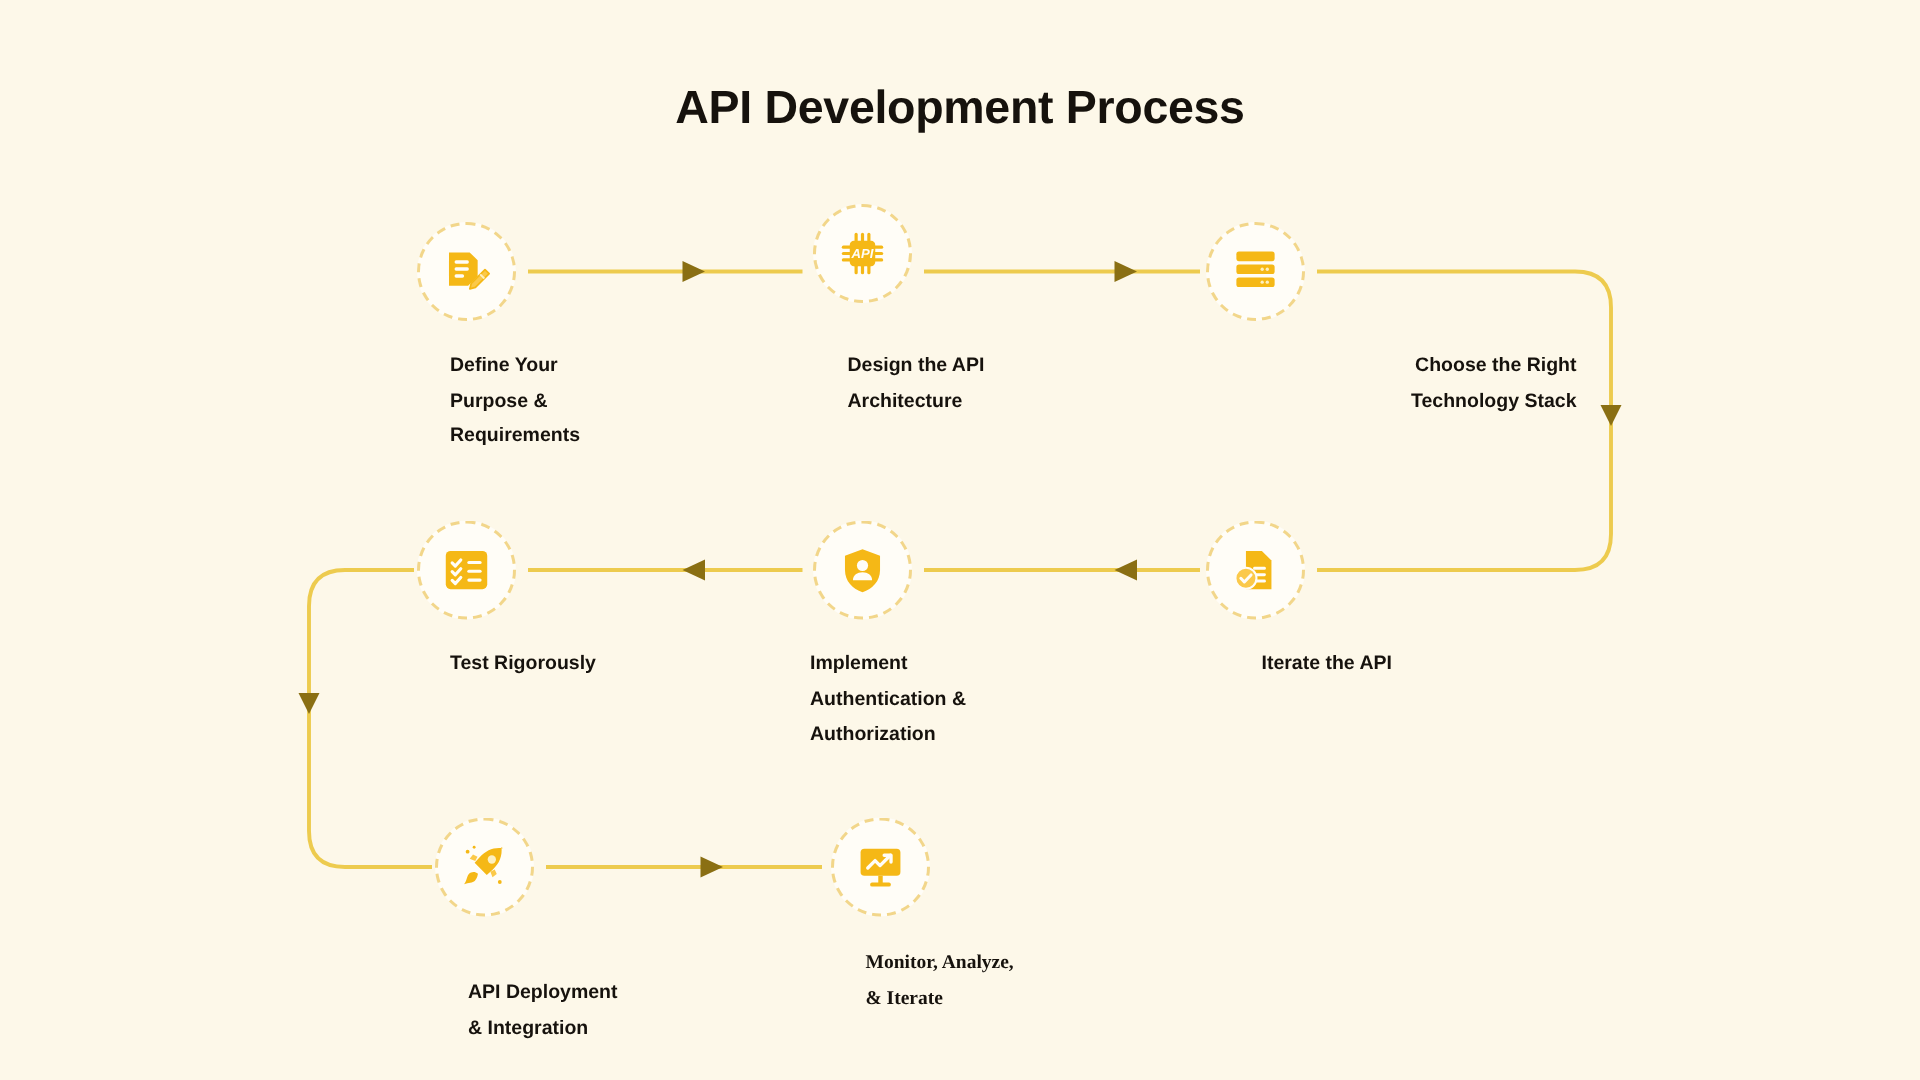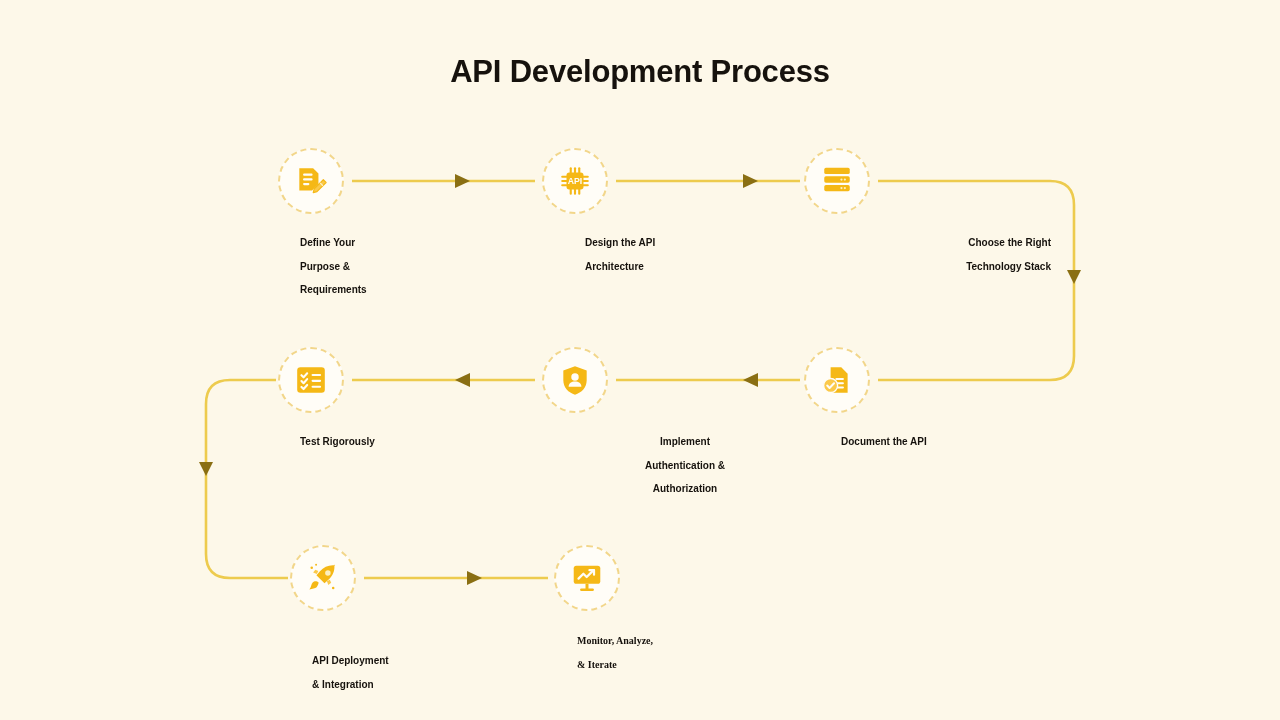--- a/index.html
+++ b/index.html
@@ -53,21 +53,21 @@
     align-items: center;
     justify-content: center;
   }
   .node-icon {
     width: 34px;
     height: 34px;
     display: block;
   }
   .node-label {
     position: absolute;
-    font-size: 10px;
+    font-size: 13px;
     font-weight: bold;
     line-height: 23.5px;
     color: #16120d;
     white-space: pre-line;
   }
 </style>
 </head>
 <body>
 
 <div id="canvas">
@@ -122,41 +122,41 @@
         <path d="M27.6 14.8l2.6 2.6-8.6 8.6-3.5.9.9-3.5z" fill="#fbc94a" stroke="#f5b816" stroke-width="1.1" stroke-linejoin="round"></path>
         <path d="M24.6 17.8l2.6 2.6" stroke="#fdf0c0" stroke-width="1.2"></path>
       </svg>
     </div>
     <div class="node-label" style="left:300px; top:231px; width:180px;">Define Your
 Purpose &amp;
 Requirements</div>
   </div>
 
   <div class="node">
-    <div class="node-circle" style="left:542px; top:148px;">
+    <div class="node-circle" style="left:542px; top:136px;font-style:italic;">
       <svg class="node-icon" viewBox="0 0 32 32">
         <rect x="8" y="8" width="16" height="16" rx="2.6" fill="#f5b816"></rect>
         <g stroke="#f5b816" stroke-width="2" stroke-linecap="round">
           <line x1="12" y1="8" x2="12" y2="4"></line>
             <line x1="16" y1="8" x2="16" y2="4"></line>
             <line x1="20" y1="8" x2="20" y2="4"></line>
           <line x1="12" y1="24" x2="12" y2="28"></line>
             <line x1="16" y1="24" x2="16" y2="28"></line>
             <line x1="20" y1="24" x2="20" y2="28"></line>
           <line x1="8" y1="12" x2="4" y2="12"></line>
             <line x1="8" y1="16" x2="4" y2="16"></line>
             <line x1="8" y1="20" x2="4" y2="20"></line>
           <line x1="24" y1="12" x2="28" y2="12"></line>
             <line x1="24" y1="16" x2="28" y2="16"></line>
             <line x1="24" y1="20" x2="28" y2="20"></line>
         </g>
         <text x="16" y="19" font-family="Liberation Sans, sans-serif" font-size="8.2" font-weight="bold" fill="#fffdf7" text-anchor="middle">API</text>
       </svg>
     </div>
-    <div class="node-label" style="left:565px; top:231px; width:200px;margin-left:20px;">Design the API
+    <div class="node-label" style="left:565px; top:231px; width:200px;">Design the API
 Architecture</div>
   </div>
 
   <div class="node">
     <div class="node-circle" style="left:804px; top:148px;">
       <svg class="node-icon" viewBox="0 0 32 32">
         <rect x="4" y="3.5" width="24" height="6" rx="1.6" fill="#f5b816"></rect>
         <rect x="4" y="11.6" width="24" height="6" rx="1.6" fill="#f5b816"></rect>
         <rect x="4" y="19.7" width="24" height="6" rx="1.6" fill="#f5b816"></rect>
         <g fill="#fdf0c0">
@@ -175,32 +175,32 @@
     <div class="node-circle" style="left:804px; top:347px;">
       <svg class="node-icon" viewBox="0 0 32 32">
         <path d="M10 4h10l6 6v18H10z" fill="#f5b816"></path>
         <rect x="14.5" y="14" width="8" height="1.9" rx="0.9" fill="#fffdf7"></rect>
         <rect x="14.5" y="18" width="8" height="1.9" rx="0.9" fill="#fffdf7"></rect>
         <rect x="14.5" y="22" width="8" height="1.9" rx="0.9" fill="#fffdf7"></rect>
         <circle cx="10" cy="21.2" r="6.6" fill="#fbc94a" stroke="#fffdf7" stroke-width="1.3"></circle>
         <path d="M6.8 21.2l2.2 2.3 4.2-4.4" fill="none" stroke="#fffdf7" stroke-width="1.9" stroke-linecap="round" stroke-linejoin="round"></path>
       </svg>
     </div>
-    <div class="node-label" style="left:841px; top:430px; width:220px;">Document the API</div>
+    <div class="node-label" style="left:841px; top:430px; width:220px;">Iterate the API</div>
   </div>
 
   <div class="node">
     <div class="node-circle" style="left:542px; top:347px;">
       <svg class="node-icon" viewBox="0 0 32 32">
         <path d="M16 3l11 4v9c0 7.2-4.8 11.8-11 13.9C9.8 27.8 5 23.2 5 16V7z" fill="#f5b816"></path>
         <circle cx="16" cy="13.2" r="3.5" fill="#fffdf7"></circle>
         <path d="M10 22.4c0-3.3 2.7-5 6-5s6 1.7 6 5z" fill="#fffdf7"></path>
       </svg>
     </div>
-    <div class="node-label" style="left:580px; top:430px; width:210px;text-align:center;">Implement
+    <div class="node-label" style="left:540px; top:430px; width:210px;">Implement
 Authentication &amp;
 Authorization</div>
   </div>
 
   <div class="node">
     <div class="node-circle" style="left:278px; top:347px;">
       <svg class="node-icon" viewBox="0 0 32 32">
         <rect x="3" y="4" width="26" height="24" rx="3" fill="#f5b816"></rect>
         <g fill="none" stroke="#fffdf7" stroke-width="2" stroke-linecap="round" stroke-linejoin="round">
           <path d="M7 11.5l2 2 3.4-3.8"></path>

